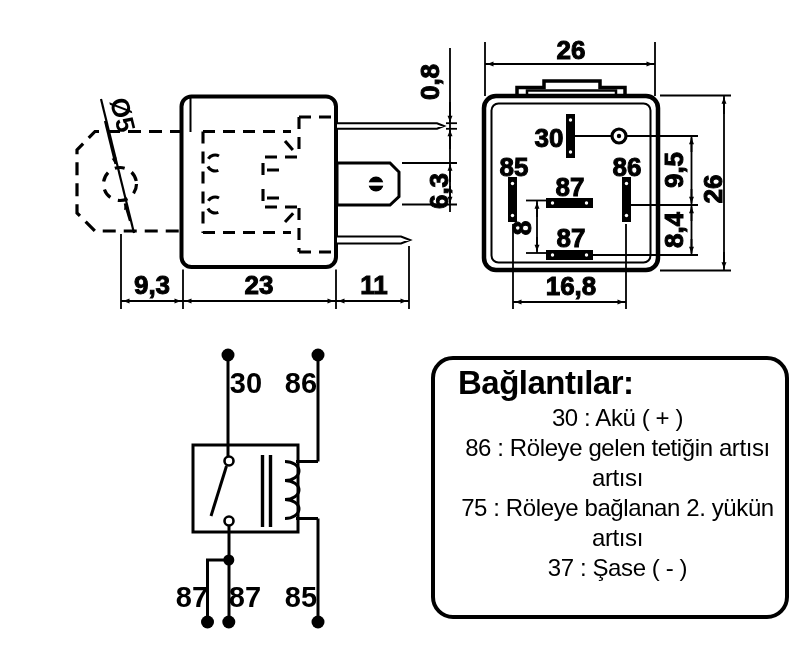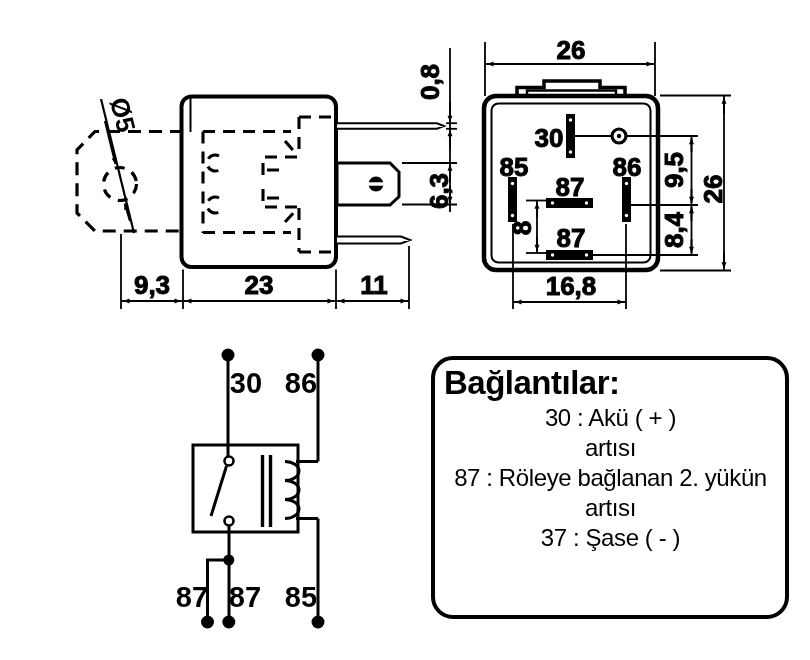--- a/index.html
+++ b/index.html
@@ -4,21 +4,21 @@
 <style>
   html,body{margin:0;padding:0;background:#ffffff;}
   .stage{position:relative;width:810px;height:660px;background:#fff;overflow:hidden;
          font-family:"Liberation Sans", sans-serif;}
   .stage svg{position:absolute;left:0;top:0;}
   svg text{font-family:"Liberation Sans", sans-serif;fill:#000;}
   .dimtxt{font-size:26px;font-weight:bold;}
   .schtxt{font-size:29px;font-weight:bold;}
   .legend{position:absolute;left:431px;top:356px;width:358px;height:263px;
           box-sizing:border-box;border:4px solid #000;border-radius:22px;
-          background:#fff;padding:3px 8px 0 9px;color:#000;}
+          background:#fff;padding:3px 8px 0 23px;color:#000;}
   .legend-title{font-size:33px;font-weight:bold;line-height:40px;letter-spacing:-0.5px;}
   .legend-line{font-size:24px;font-weight:normal;line-height:30px;letter-spacing:-0.4px;
                white-space:nowrap;text-align:center;}
 </style>
 </head>
 <body>
 
 <div class="stage">
 
 <svg width="810" height="660" viewBox="0 0 810 660">
@@ -229,19 +229,20 @@
     <text class="schtxt" text-anchor="middle" x="301" y="393" stroke="none">86</text>
     <text class="schtxt" text-anchor="middle" x="192" y="607" stroke="none">87</text>
     <text class="schtxt" text-anchor="middle" x="245" y="607" stroke="none">87</text>
     <text class="schtxt" text-anchor="middle" x="301" y="607" stroke="none">85</text>
   </g>
 </svg>
 
 <div class="legend">
   <div class="legend-title">Bağlantılar:</div>
   <div class="legend-line">30 : Akü ( + )</div>
+  <div class="legend-line">86 : Röleye gelen tetiğin artısı</div>
   <div class="legend-line">artısı</div>
-  <div class="legend-line">87 : Röleye bağlanan 2. yükün</div>
+  <div class="legend-line">75 : Röleye bağlanan 2. yükün</div>
   <div class="legend-line">artısı</div>
   <div class="legend-line">37 : Şase ( - )</div>
 </div>
 
 </div>
 
 </body></html>

